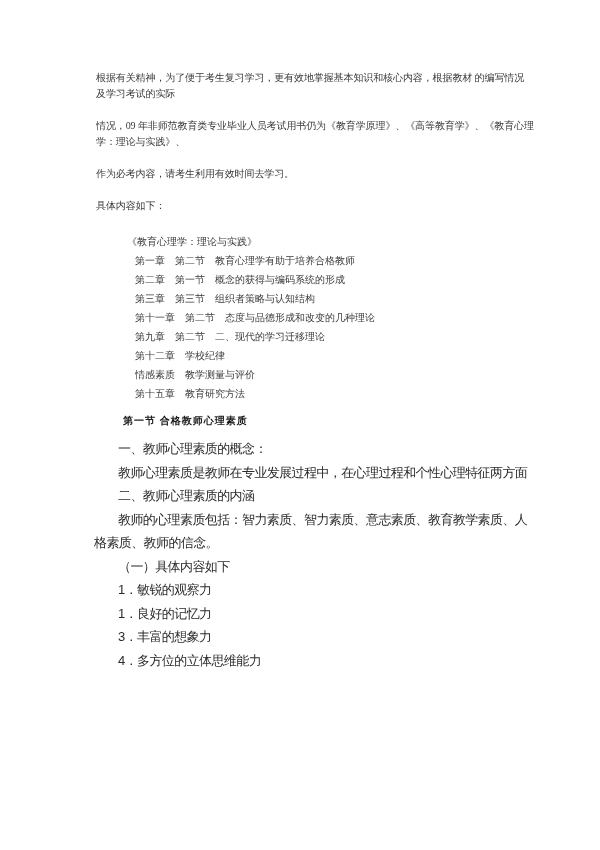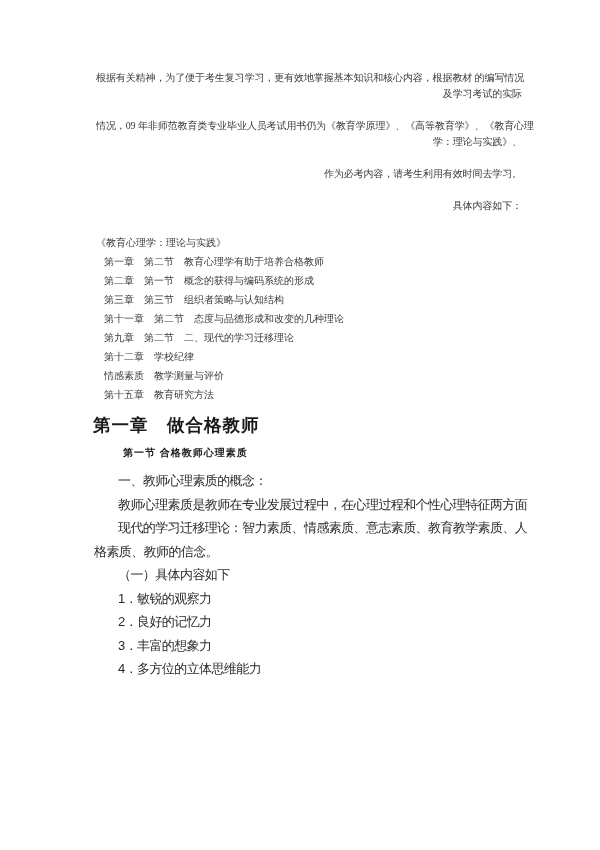--- a/index.html
+++ b/index.html
@@ -18,32 +18,32 @@
   .doc {
     padding: 70px 78px 0 96px;
   }
   
   .intro {
     font-family: "Liberation Serif", "DejaVu Serif", serif;
     font-size: 10px;
     line-height: 16px;
     color: #3a3a3a;
     letter-spacing: -0.1px;
-    text-align: right;
   }
   .intro .para { margin: 0 0 16px 0; }
   .intro .line { white-space: nowrap; }
 
   
   .booklist {
-    font-family: Liberation Sans, sans-serif;
+    font-family: Liberation Mono, monospace;
     font-size: 10px;
     line-height: 19px;
     color: #3a3a3a;
     margin-top: 19px;
+    margin-left: 31px;
   }
   .booklist .item { margin-left: 8px; white-space: nowrap; }
   .booklist .book-title { margin-left: 0; white-space: nowrap; }
 
   
   .h1 {
     font-family: "Liberation Sans", "DejaVu Sans", sans-serif;
     font-size: 17.5px;
     font-weight: bold;
     color: #1a1a1a;
@@ -103,29 +103,29 @@
       <div class="item">第一章　第二节　教育心理学有助于培养合格教师</div>
       <div class="item">第二章　第一节　概念的获得与编码系统的形成</div>
       <div class="item">第三章　第三节　组织者策略与认知结构</div>
       <div class="item">第十一章　第二节　态度与品德形成和改变的几种理论</div>
       <div class="item">第九章　第二节　二、现代的学习迁移理论</div>
       <div class="item">第十二章　学校纪律</div>
       <div class="item">情感素质　教学测量与评价</div>
       <div class="item">第十五章　教育研究方法</div>
     </section>
 
-    <div class="h1">第一章　做合格教师</div>
     <div class="h2">第一节 合格教师心理素质</div>
 
     <section class="bodysec">
       <div class="bline indent">一、教师心理素质的概念：</div>
       <div class="bline indent">教师心理素质是教师在专业发展过程中，在心理过程和个性心理特征两方面</div>
-      <div class="bline indent">现代的学习迁移理论：智力素质、情感素质、意志素质、教育教学素质、人</div>
+      <div class="bline indent">二、教师心理素质的内涵</div>
+      <div class="bline indent">教师的心理素质包括：智力素质、智力素质、意志素质、教育教学素质、人</div>
       <div class="bline">格素质、教师的信念。</div>
       <div class="bline indent">（一）具体内容如下</div>
       <div class="bline indent">1．敏锐的观察力</div>
-      <div class="bline indent">2．良好的记忆力</div>
+      <div class="bline indent">1．良好的记忆力</div>
       <div class="bline indent">3．丰富的想象力</div>
       <div class="bline indent">4．多方位的立体思维能力</div>
     </section>
 
   </div>
 </div>
 
 </body></html>

